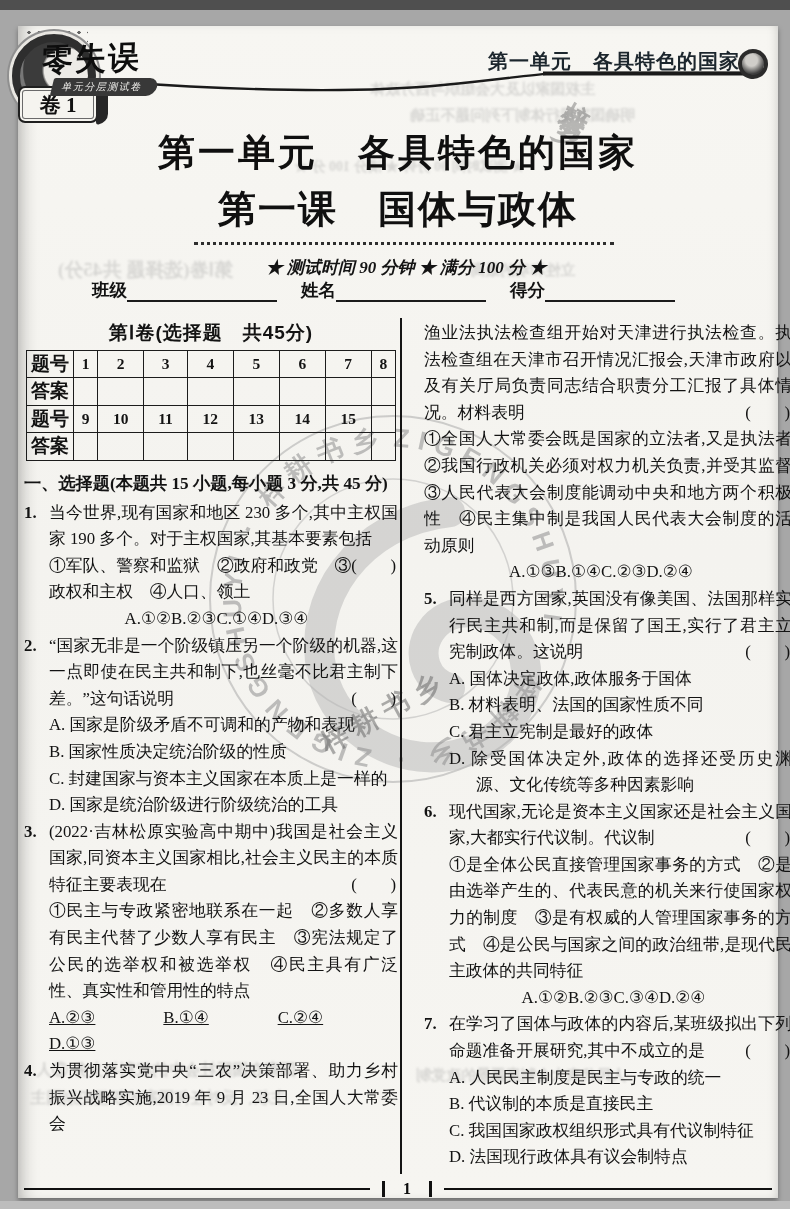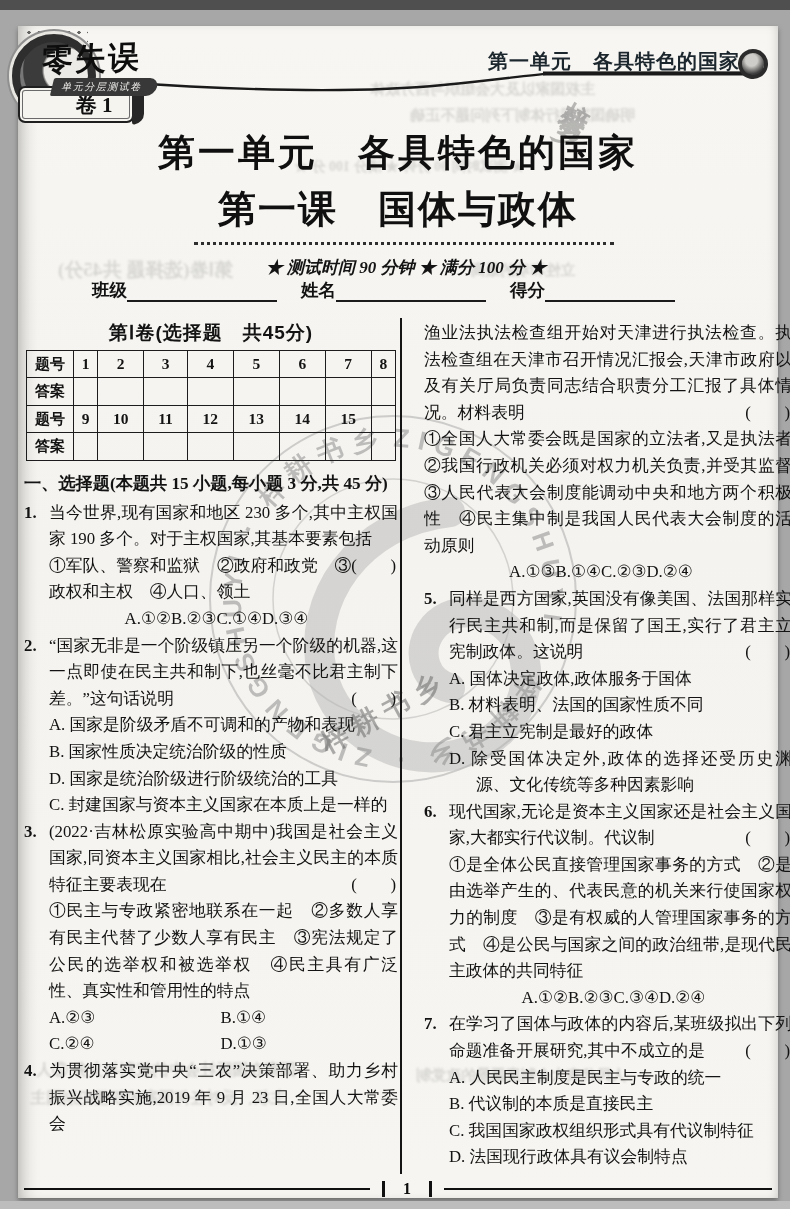--- a/index.html
+++ b/index.html
@@ -34,21 +34,21 @@
     padding:2px 14px 2px 10px;border-radius:2px 10px 10px 2px;transform:skewX(-14deg);z-index:4;}
   .header-line{left:95px;top:34px;width:655px;height:32px;z-index:2;}
   .unit-header{right:38px;top:22px;font-family:"Liberation Sans",sans-serif;
     font-weight:bold;font-size:20px;color:#1c262d;letter-spacing:1px;z-index:3;}
   .unit-circle{right:10px;top:23px;width:22px;height:22px;border-radius:50%;
     border:4px solid #2b2b2b;background:radial-gradient(circle at 40% 35%, #cfcdc9 0 30%, #3d3d3d 70%);
     transform:rotate(12deg);z-index:3;}
   .badge{left:0px;top:60px;width:76px;height:33px;border:2px solid #1f1f1f;border-radius:7px;
     background:#f5f4ef;box-shadow:inset 0 0 0 2px #f5f4ef, inset 0 0 0 3px #6a6a6a;
     display:flex;align-items:center;justify-content:center;
-    font-weight:bold;font-size:21px;color:#111;z-index:3;padding-left:36px;}
+    font-weight:bold;font-size:21px;color:#111;z-index:3;}
   .badge::after{content:"";position:absolute;right:-12px;top:-4px;width:12px;height:40px;
     background:#262626;border-radius:3px 12px 12px 3px;transform:skewY(-6deg);}
 
   
   .h1{left:0;top:102px;width:100%;text-align:center;font-family:"Liberation Sans",sans-serif;
     font-weight:bold;font-size:37px;color:#0f0f0f;letter-spacing:3px;z-index:3;}
   .h2{left:0;top:158px;width:100%;text-align:center;font-family:Liberation Serif, serif;
     font-weight:bold;font-size:38px;color:#101010;letter-spacing:2px;z-index:3;}
   .dotted{left:176px;top:216px;width:420px;border-top:3px dotted #2e2e2e;z-index:3;}
   .meta{left:8px;top:230px;width:100%;text-align:center;font-style:italic;font-weight:bold;
@@ -65,29 +65,29 @@
   .col{top:294px;height:858px;overflow:hidden;z-index:3;font-size:16.8px;line-height:26.6px;
     color:#131313;text-align:justify;}
   .col-left{left:6px;width:374px;}
   .col-right{left:406px;width:368px;}
 
   .sec-title{text-align:center;font-family:"Liberation Sans",sans-serif;font-weight:bold;
     font-size:19px;letter-spacing:1px;margin-bottom:3px;}
   table.ans{border-collapse:collapse;width:99%;margin:2px auto 10px auto;}
   table.ans td{border:1.6px solid #1c1c1c;height:21px;text-align:center;
     font-weight:600;font-size:15.5px;padding:0;}
-  table.ans td.th{width:46px;font-size:15px;margin-top:12px;}
+  table.ans td.th{width:46px;font-size:19px;margin-top:12px;}
   .list-heading{font-weight:bold;font-size:17.2px;margin-bottom:2px;}
 
   .q{position:relative;padding-left:25px;}
   .qno{position:absolute;left:0;top:0;font-weight:600;}
   .q p{margin:0;}
   .paren{float:right;padding-right:2px;}
   .choices-row{display:flex;justify-content:center;padding-right:14px;}
-  .choices-grid{display:grid;grid-template-columns:1fr 1fr;column-gap:24px;padding-right:30px;}
+  .choices-grid{display:grid;grid-template-columns:1fr 1fr 1fr;column-gap:24px;padding-right:30px;text-decoration:underline;}
   .choice-line{padding-left:27px;text-indent:-27px;}
 
   
   .footer{left:6px;top:1154px;width:748px;display:flex;align-items:center;z-index:3;}
   .fline{border-top:2.6px solid #101010;height:0;}
   .fl1{width:346px;}
   .fl2{flex:1;}
   .fbar{width:3px;height:16px;background:#101010;margin:0 12px;}
   .fnum{font-weight:bold;font-size:16px;color:#0e0e0e;margin:0 6px;}
 
@@ -227,22 +227,22 @@
         <span>C.①④</span>
         <span>D.③④</span>
       </div>
     </div>
 
     <div class="q">
       <span class="qno">2.</span>
       <p><span>“国家无非是一个阶级镇压另一个阶级的机器,这一点即使在民主共和制下,也丝毫不比君主制下差。”这句话说明</span><span class="paren">(　　)</span></p>
       <p class="choice-line">A. 国家是阶级矛盾不可调和的产物和表现</p>
       <p class="choice-line">B. 国家性质决定统治阶级的性质</p>
+      <p class="choice-line">C. 封建国家与资本主义国家在本质上是一样的</p>
       <p class="choice-line">D. 国家是统治阶级进行阶级统治的工具</p>
-      <p class="choice-line">C. 封建国家与资本主义国家在本质上是一样的</p>
     </div>
 
     <div class="q">
       <span class="qno">3.</span>
       <p><span>(2022·吉林松原实验高中期中)我国是社会主义国家,同资本主义国家相比,社会主义民主的本质特征主要表现在</span><span class="paren">(　　)</span></p>
       <p>①民主与专政紧密地联系在一起　②多数人享有民主代替了少数人享有民主　③宪法规定了公民的选举权和被选举权　④民主具有广泛性、真实性和管用性的特点</p>
       <div class="choices-grid">
         <span>A.②③</span>
         <span>B.①④</span>
         <span>C.②④</span>

